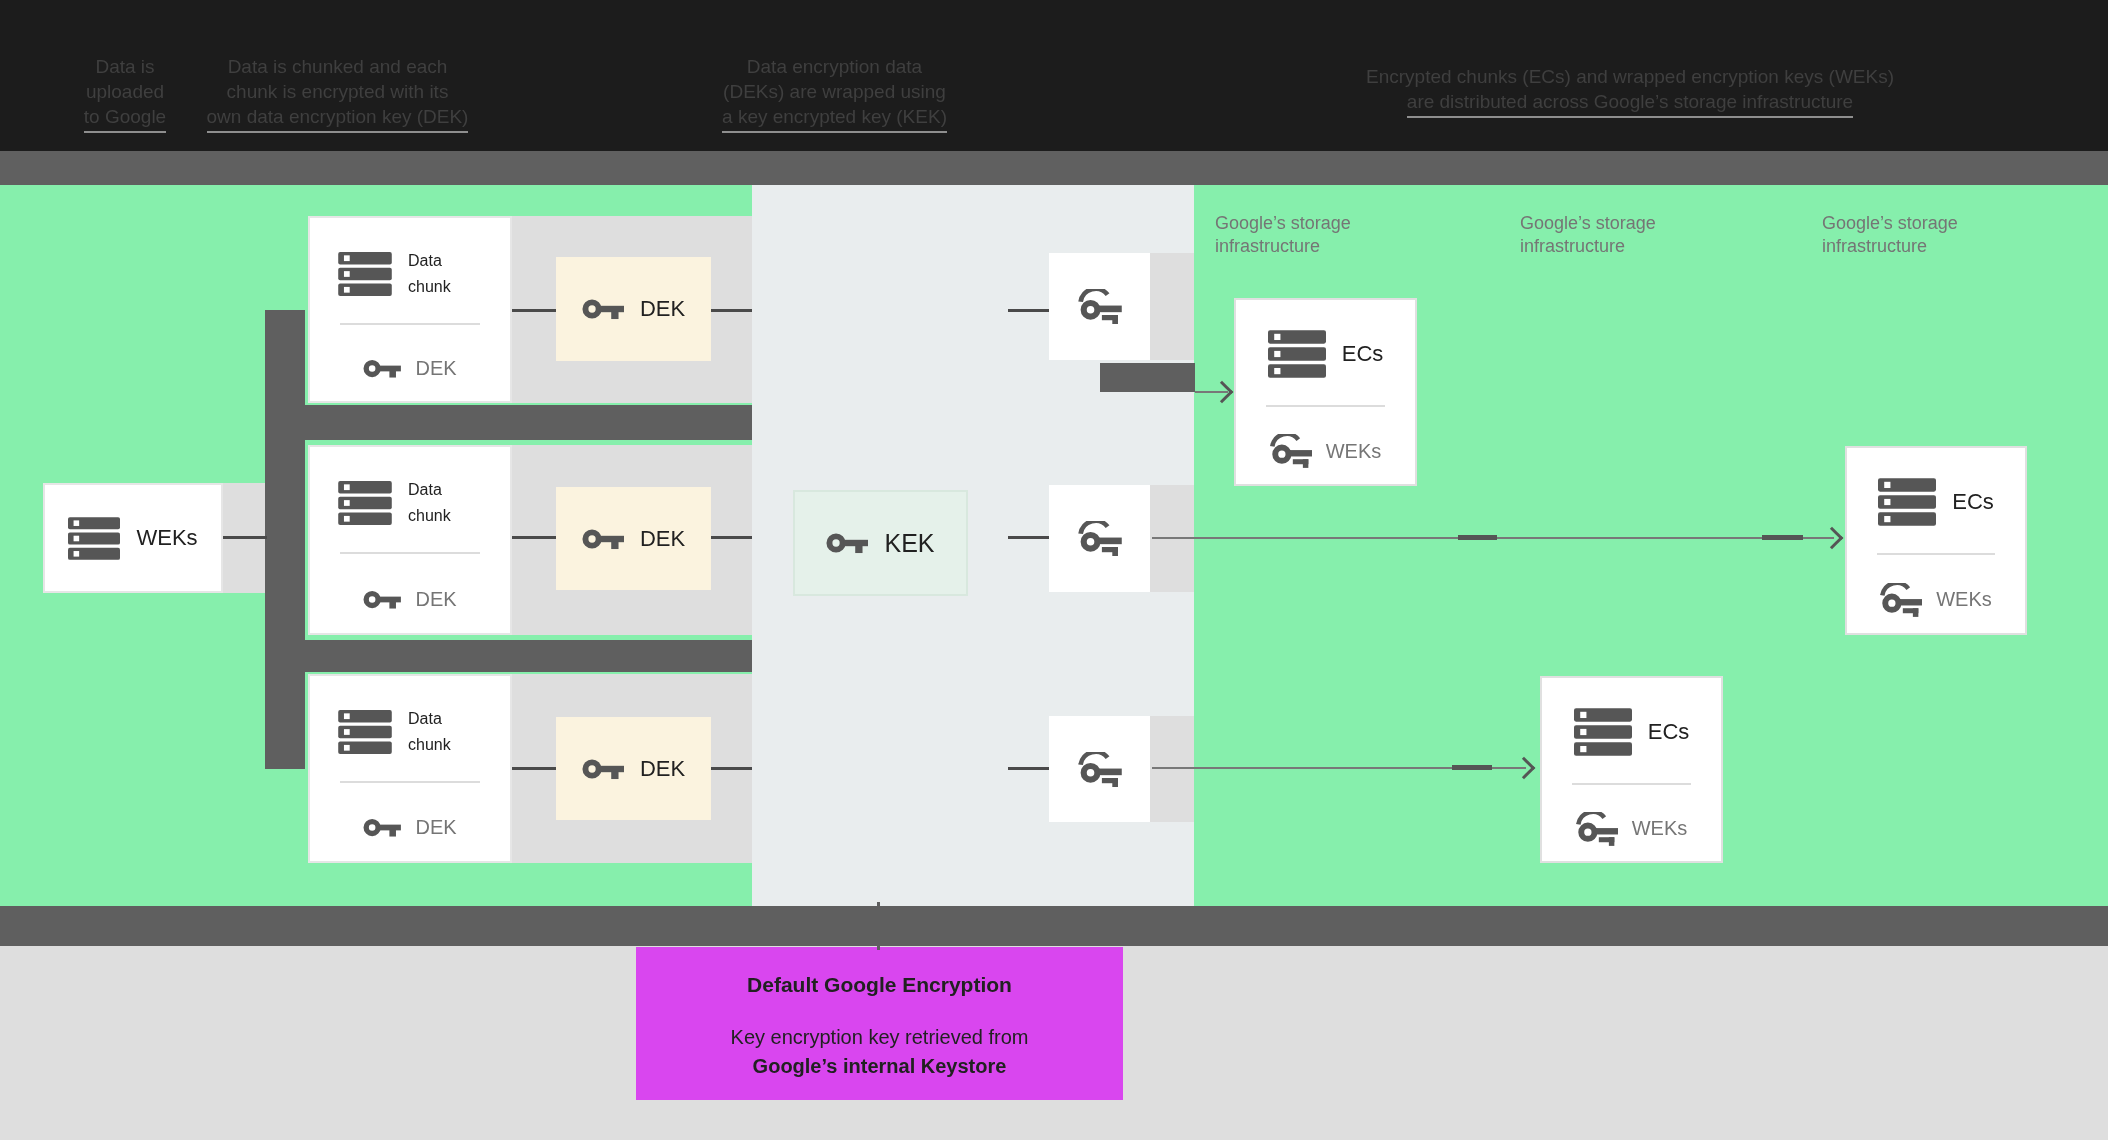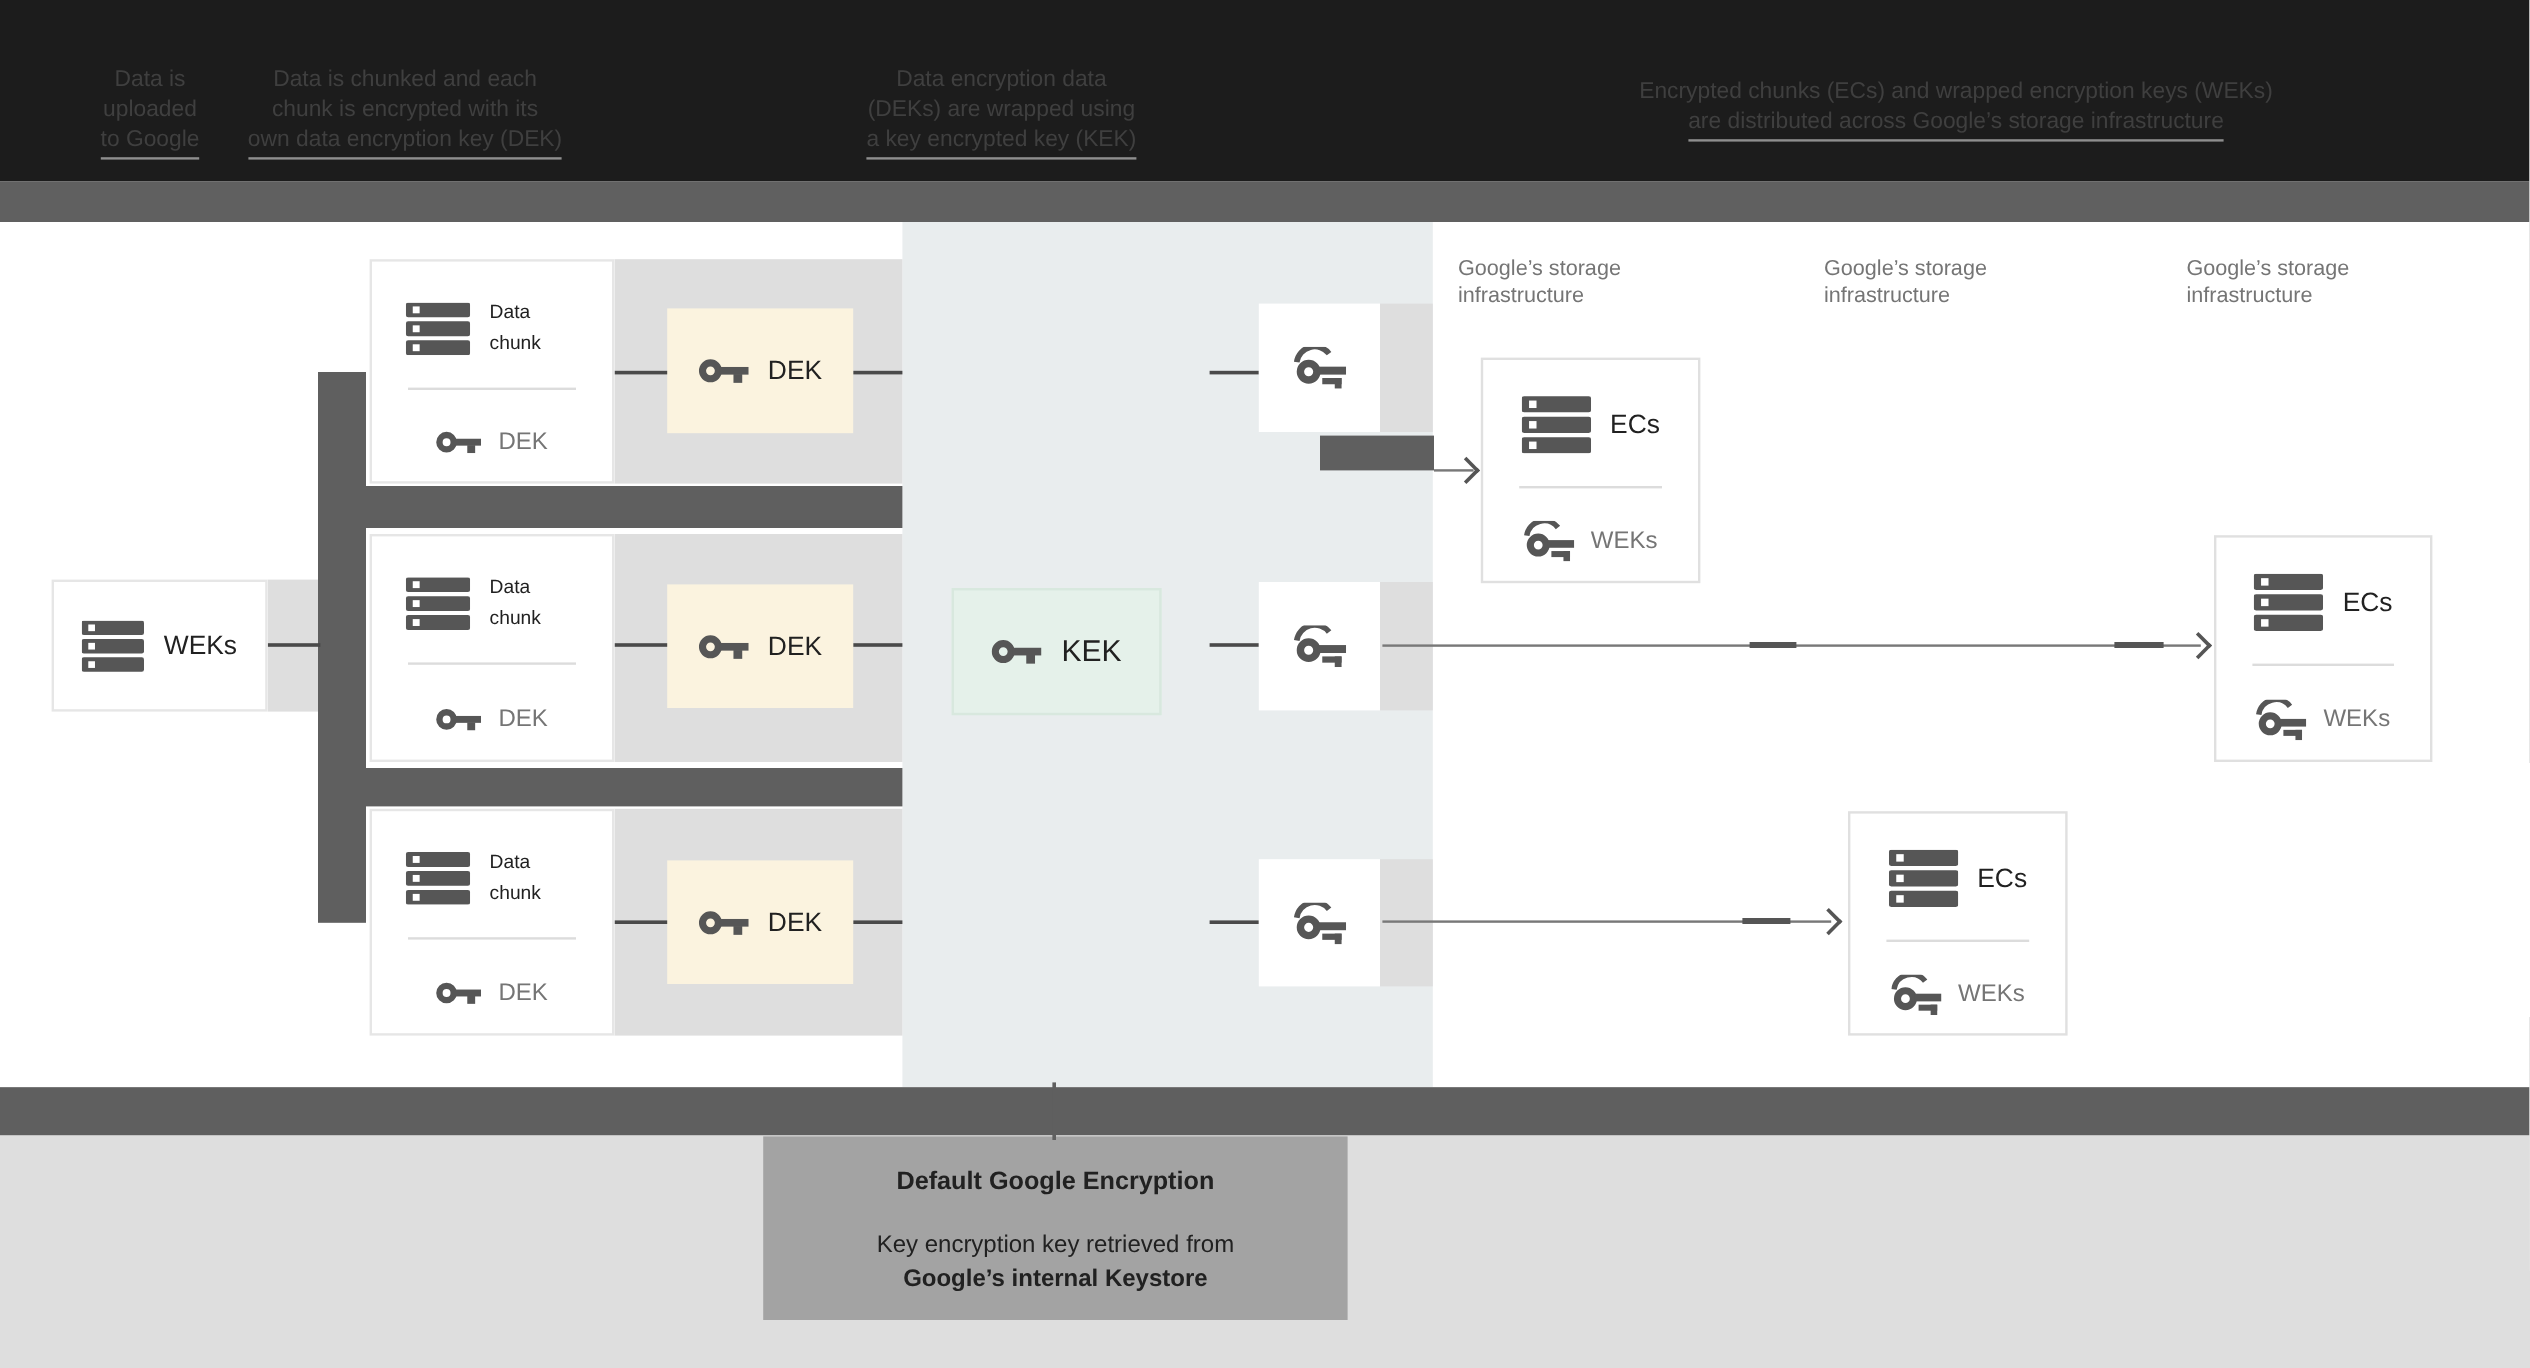--- a/index.html
+++ b/index.html
@@ -5,21 +5,21 @@
   html,body{margin:0;padding:0;background:#DEDEDE;}
   #stage{position:relative;width:2108px;height:1140px;overflow:hidden;
          font-family:"Liberation Sans",sans-serif;background:#DEDEDE;}
   .abs{position:absolute;}
   
   #hdr{left:0;top:0;width:2108px;height:151px;background:#1C1C1C;}
   .hcol{position:absolute;color:#3F3F3F;font-size:19px;line-height:25px;text-align:center;}
   .hcol .underlined{display:inline-block;border-bottom:2px solid #8E8E8E;padding-bottom:2px;}
   #grayband{left:0;top:151px;width:2108px;height:34px;background:#606060;}
   
-  #canvas{left:0;top:185px;width:2108px;height:721px;background:#ffffff;}
+  #canvas{left:0;top:185px;width:2108px;height:721px;background:#86efac;}
   #kekpanel{left:752px;top:0;width:442px;height:721px;background:#E9EDEE;}
   .backdrop{background:#DEDEDE;}
   .darkbar{background:#5F5F5F;}
   .stub{background:#4A4A4A;height:3px;}
   .thin-line{background:#787878;height:2px;}
   .thick-seg{background:#555555;height:5px;}
   .chev{width:16px;height:16px;border-top:3px solid #555;border-right:3px solid #555;
         transform:rotate(45deg);box-sizing:border-box;}
   .card{background:#FFFFFF;border:2px solid #E6E6E6;box-sizing:border-box;}
   .label-dark{color:#212121;font-size:21px;}
@@ -29,21 +29,21 @@
   .storage-label{color:#757575;font-size:18px;line-height:23px;}
   .icon{display:block;}
   
   .twopart .top{position:absolute;top:30px;left:0;right:0;display:flex;align-items:center;justify-content:center;gap:16px;}
   .twopart .title{font-size:16px;line-height:26px;color:#212121;}
   .twopart .divider{top:105px;}
   .twopart .bottom{position:absolute;top:118px;bottom:0;left:0;right:0;display:flex;align-items:center;justify-content:center;gap:14px;}
   
   #botband{left:0;top:906px;width:2108px;height:40px;background:#5F5F5F;}
   #notch{left:877px;top:902px;width:3px;height:48px;background:#5F5F5F;z-index:5;}
-  #caption{left:636px;top:947px;width:487px;height:153px;background:#a3a3a3;text-align:center;z-index:4;}
+  #caption{left:636px;top:947px;width:487px;height:153px;background:#d946ef;text-align:center;z-index:4;}
   #caption .cap-title{margin-top:26px;font-size:21px;font-weight:bold;color:#212121;}
   #caption .cap-body{margin-top:26px;font-size:20px;line-height:29px;color:#212121;}
   #caption .cap-bold{font-weight:bold;}
 </style>
 </head>
 <body>
 
 <svg width="0" height="0" style="position:absolute">
   <defs>
     <symbol id="icon-server" viewBox="0 0 56 46">

